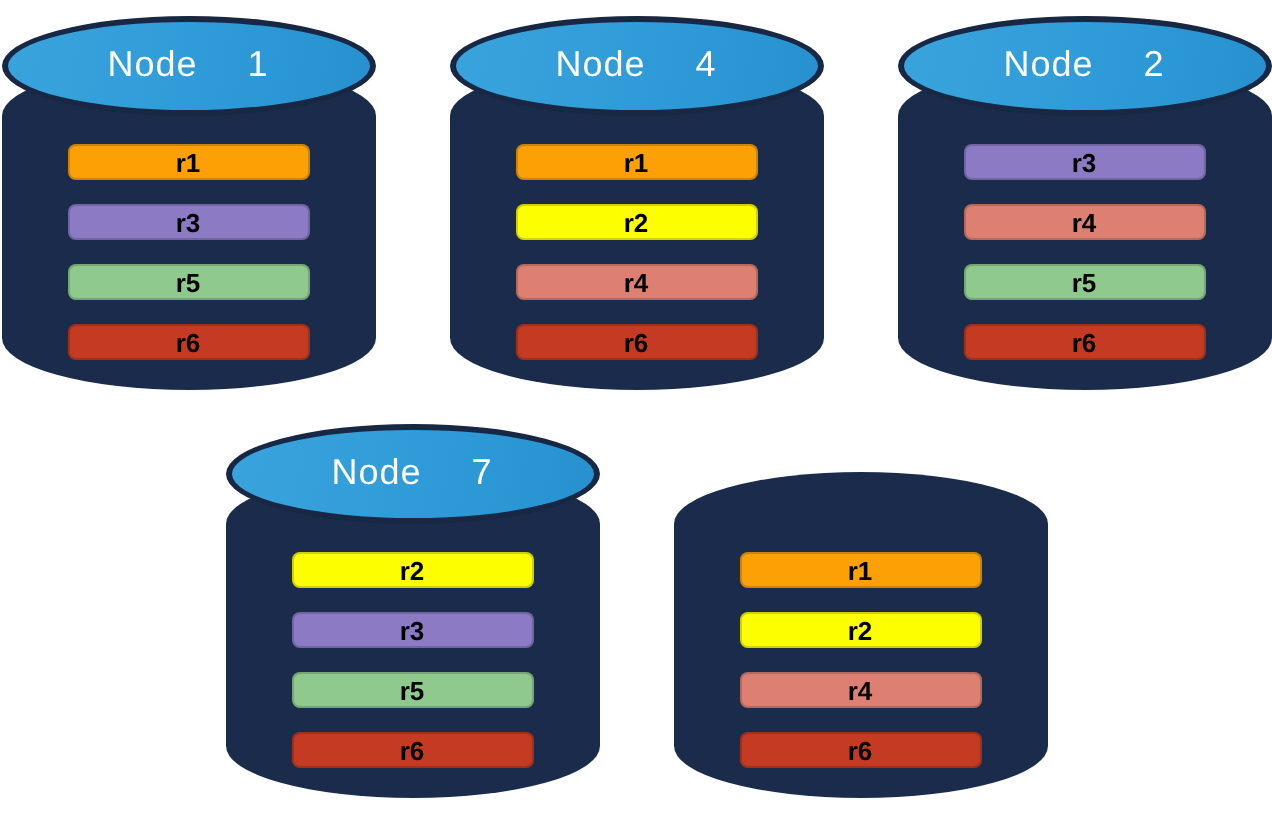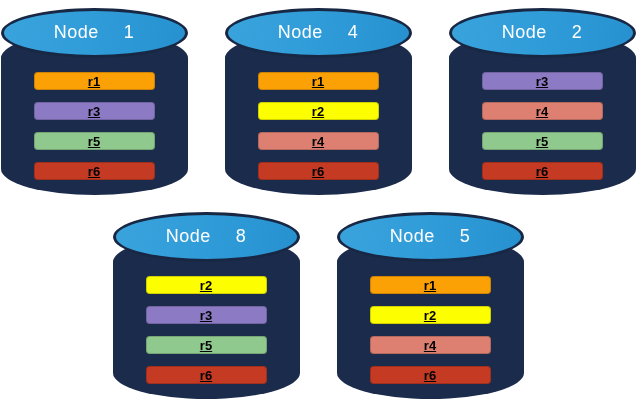--- a/index.html
+++ b/index.html
@@ -7,21 +7,20 @@
     padding: 0;
     background: #ffffff;
     font-family: "Liberation Sans", "DejaVu Sans", sans-serif;
   }
   .canvas {
     position: relative;
     width: 636px;
     height: 408px;
     background: #ffffff;
     overflow: hidden;
-    text-decoration: underline;
   }
   .row {
     display: flex;
     justify-content: center;
     gap: 37px;
   }
   .row-top    { padding-top: 8px;  }
   .row-bottom { padding-top: 17px; }
 
   
@@ -130,35 +129,32 @@
       </div>
     </div>
 
   </div>
 
   <div class="row row-bottom">
 
     <div class="node">
       <div class="cyl-body"></div>
       <div class="cyl-top">
-        <span class="node-title">Node  8</span>
+        <span class="node-title">Node  7</span>
       </div>
       <div class="bars">
         <div class="bar" style="background-color: rgb(253, 254, 0);">r2</div>
         <div class="bar" style="background-color: rgb(140, 123, 196);">r3</div>
         <div class="bar" style="background-color: rgb(144, 201, 142);">r5</div>
         <div class="bar" style="background-color: rgb(196, 58, 35);">r6</div>
       </div>
     </div>
 
     <div class="node">
       <div class="cyl-body"></div>
-      <div class="cyl-top">
-        <span class="node-title">Node  5</span>
-      </div>
       <div class="bars">
         <div class="bar" style="background-color: rgb(251, 161, 6);">r1</div>
         <div class="bar" style="background-color: rgb(253, 254, 0);">r2</div>
         <div class="bar" style="background-color: rgb(221, 128, 113);">r4</div>
         <div class="bar" style="background-color: rgb(196, 58, 35);">r6</div>
       </div>
     </div>
 
   </div>
 

